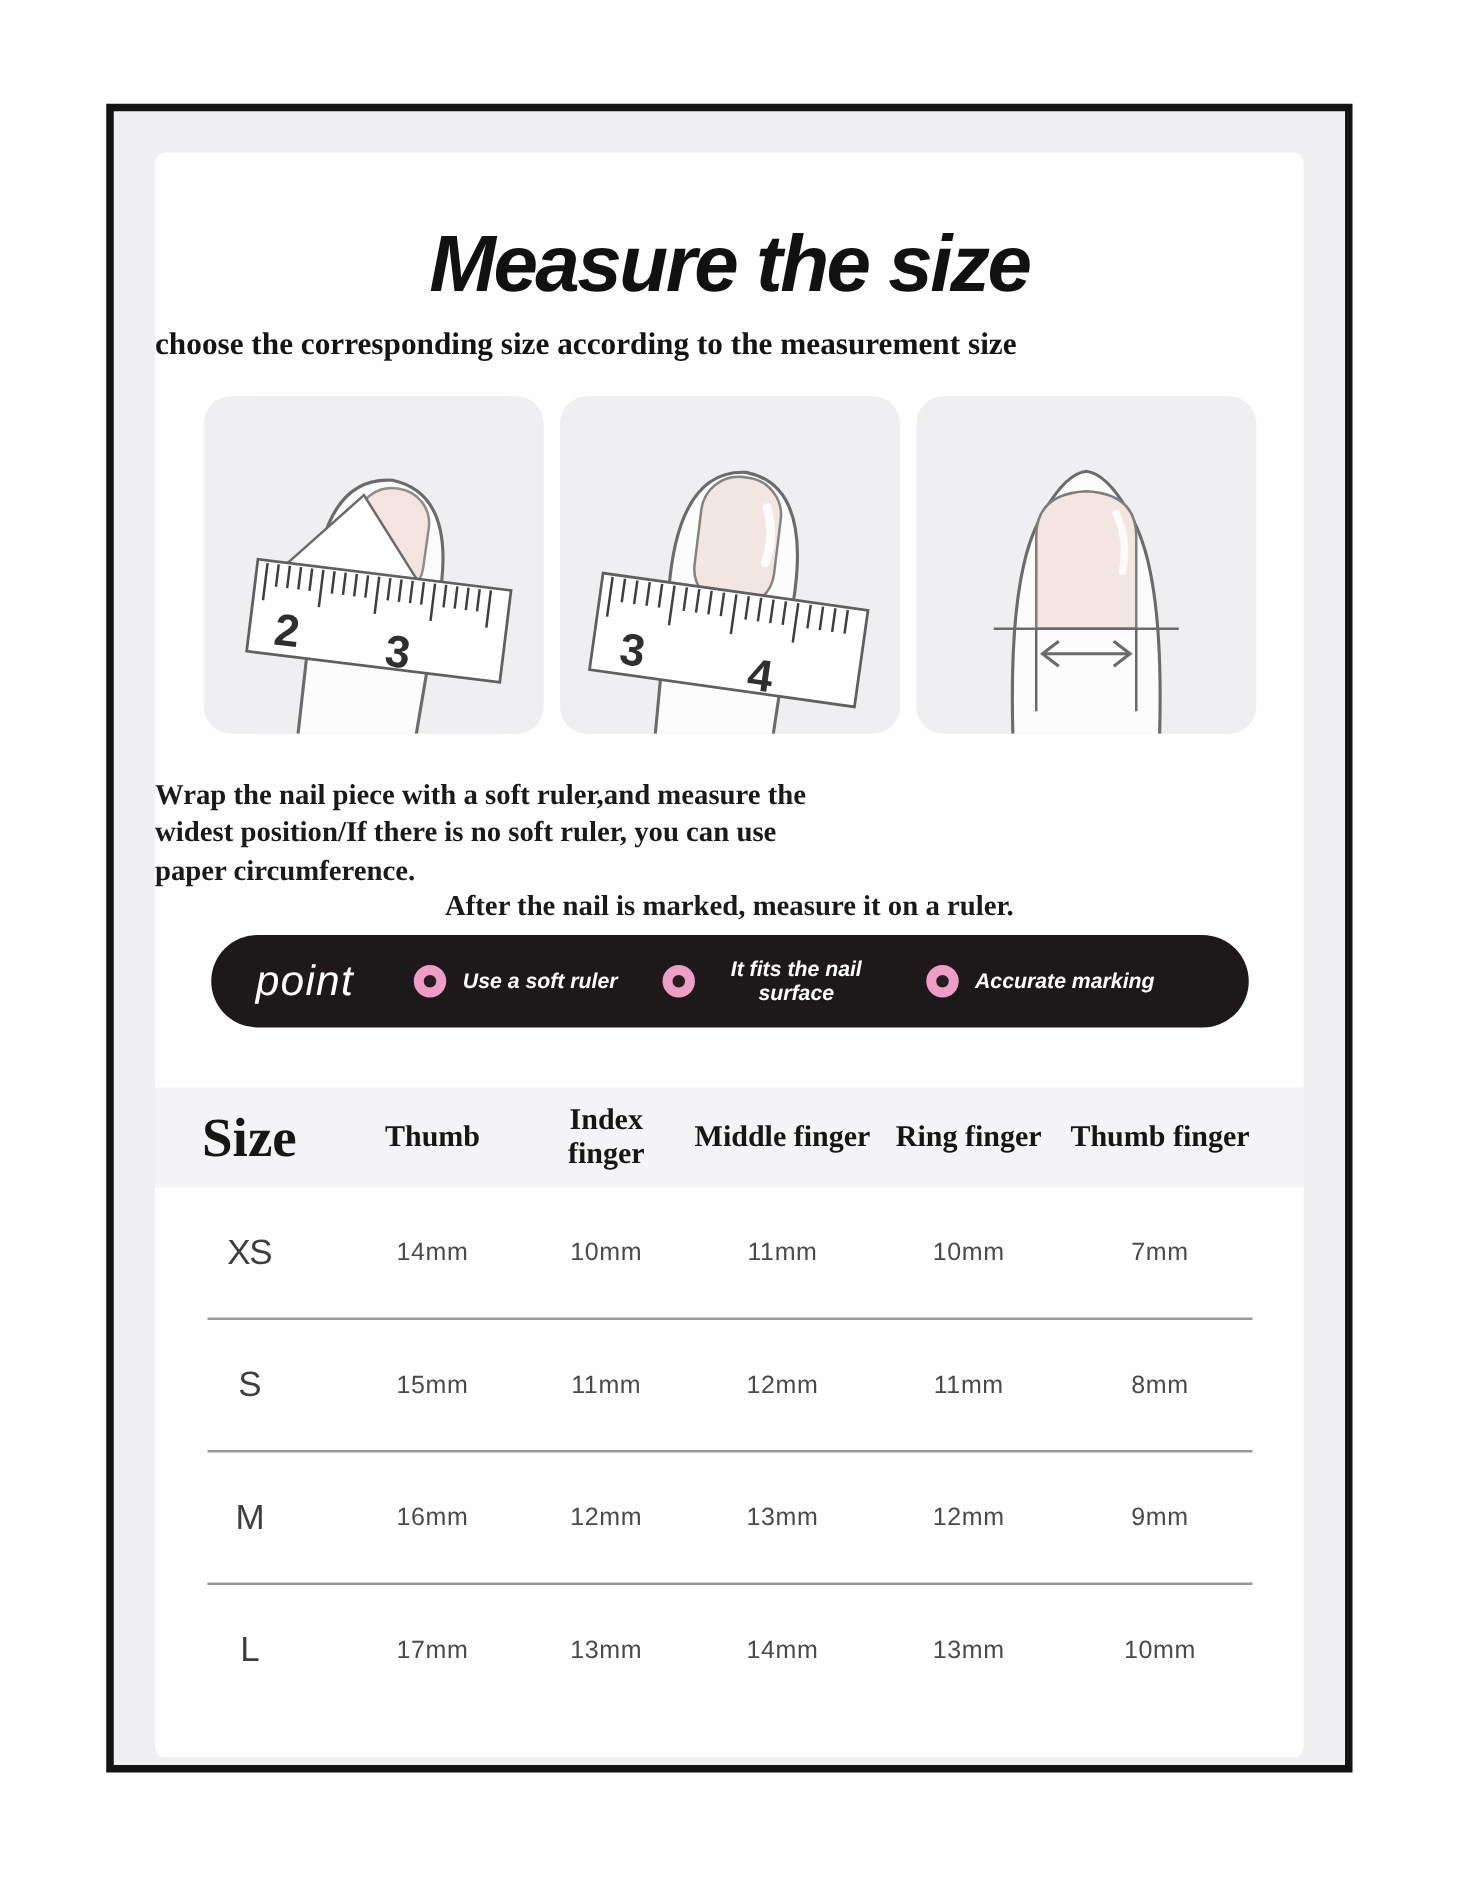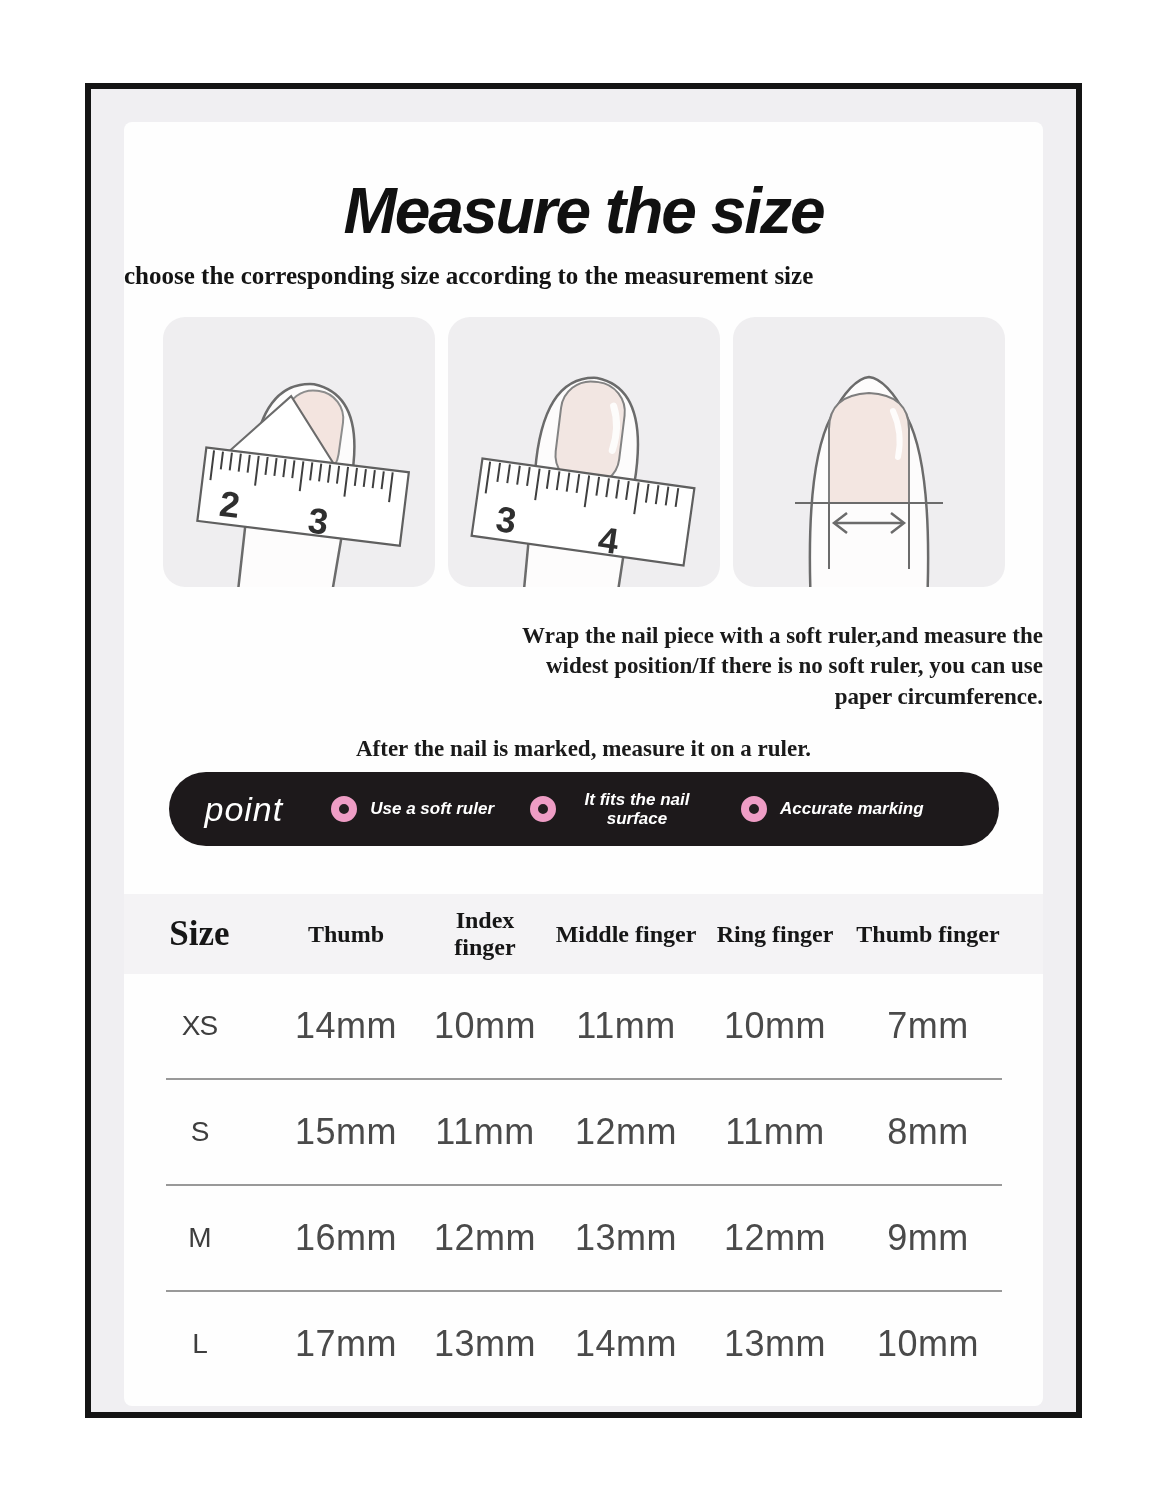--- a/index.html
+++ b/index.html
@@ -8,44 +8,44 @@
          border:6px solid #141414;background:#f0eff2;box-sizing:border-box;}
   .card{position:absolute;left:33px;top:33px;right:33px;bottom:6px;
         background:#fefefe;border-radius:8px;overflow:hidden;}
   .title{margin-top:52px;text-align:center;
          font:italic 700 64px "Liberation Sans",sans-serif;
          letter-spacing:-2px;color:#111;}
   .subtitle{margin-top:14px;text-align:left;
             font:700 25px "Liberation Serif",serif;color:#141414;}
   .illus-row{margin-top:27px;display:flex;justify-content:center;gap:13px;}
   .illus{width:272px;height:270px;background:#efeef0;border-radius:22px;overflow:hidden;}
-  .para{margin-top:34px;text-align:right;white-space:pre-line;
+  .para{margin-top:34px;text-align:left;white-space:pre-line;
         font:700 23px "Liberation Serif",serif;color:#1a1a1a;line-height:1.32;}
-  .after{margin-top:24px;text-align:center;
+  .after{text-align:center;
          font:700 23px "Liberation Serif",serif;color:#1a1a1a;}
   .pill{margin:10px auto 0;width:830px;height:74px;background:#1d191b;border-radius:40px;
         display:flex;align-items:center;padding:16px 36px;box-sizing:border-box;}
   .point-label{font:italic 300 34px "Liberation Sans",sans-serif;color:#fff;
                letter-spacing:1px;margin-right:48px;}
   .pt-item{display:flex;align-items:center;gap:13px;margin-right:36px;}
   .ring{width:26px;height:26px;border-radius:50%;border:8px solid #ee9dc5;
         box-sizing:border-box;background:#241e20;flex:0 0 auto;}
   .pt-label{font:italic 700 17px "Liberation Sans",sans-serif;color:#fff;
             line-height:1.15;white-space:pre-line;}
   .pt-label.center{width:136px;text-align:center;}
   .tgrid{display:grid;grid-template-columns:151px 142px 136px 146px 152px 1fr;
          padding-right:38px;align-items:center;justify-items:center;}
   .thead{margin-top:48px;height:80px;background:#f4f3f5;
          font-family:"Liberation Serif",serif;font-weight:700;color:#161616;}
   .th{font-size:24px;text-align:center;}
-  .th-size{font-size:35px;}
+  .th-size{font-size:44px;}
   .th-index{max-width:78px;}
   .trow{height:104px;}
   .cell-size{font-size:28px;color:#3e3e3e;letter-spacing:-1px;}
-  .cell{font-size:36px;color:#4a4a4a;letter-spacing:0.5px;}
+  .cell{font-size:20px;color:#4a4a4a;letter-spacing:0.5px;}
   .divider{height:2px;background:#999;margin-left:42px;width:836px;}
   svg text{font-family:"Liberation Sans",sans-serif;}
 </style>
 </head>
 <body>
 
 <div class="frame">
   <div class="card">
 
     <div class="title">Measure the size</div>

